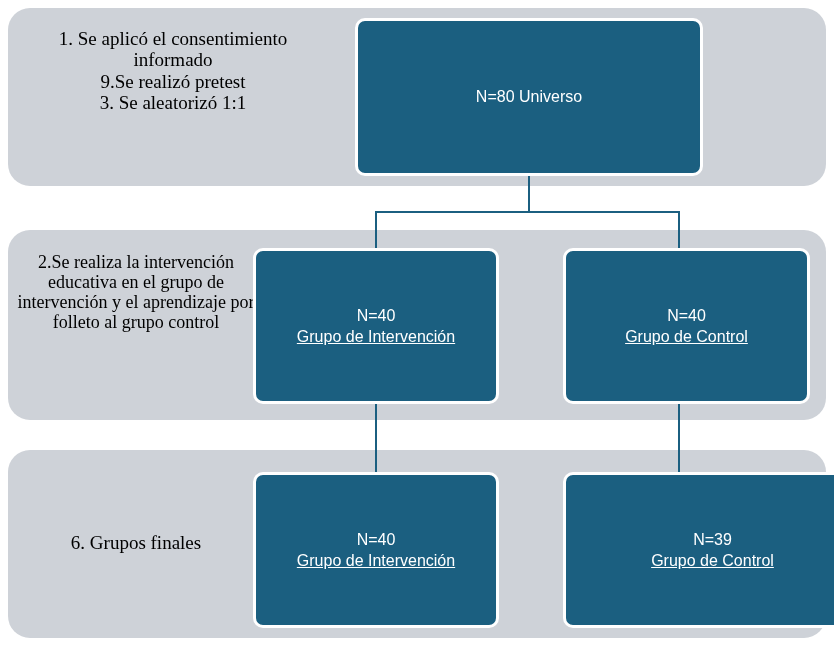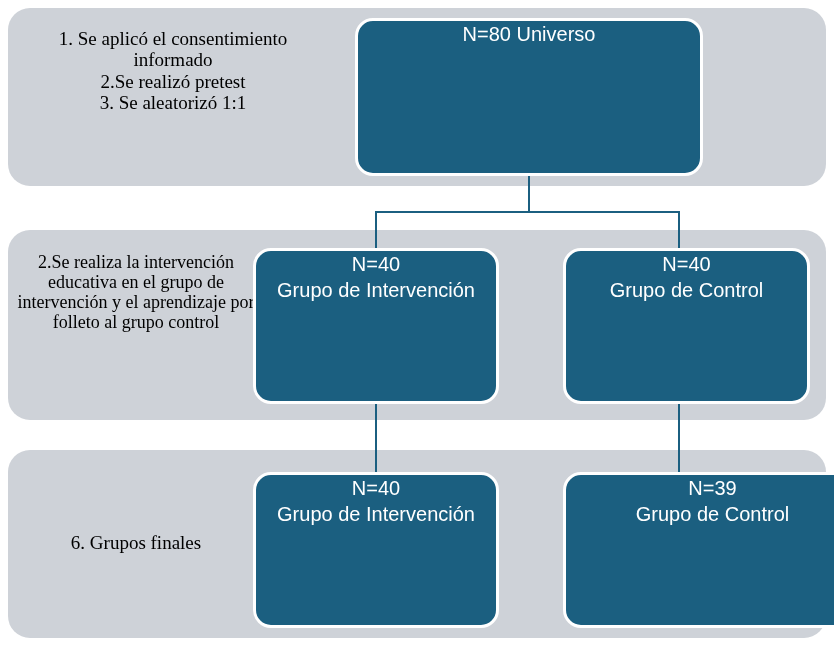--- a/index.html
+++ b/index.html
@@ -53,29 +53,29 @@
     top: 532px;
     width: 240px;
     font-size: 19px;
   }
 
   
   .node {
     position: absolute;
     background: #1b5f80;
     border: 3px solid #ffffff;
-    border-radius: 18px;
+    border-radius: 10px;
     box-sizing: border-box;
     display: flex;
     flex-direction: column;
     align-items: center;
-    justify-content: flex-start;
+    justify-content: center;
     color: #ffffff;
     font-family: "Liberation Sans", "DejaVu Sans", sans-serif;
-    font-size: 20px;
+    font-size: 16px;
     line-height: 1.32;
     text-align: center;
     z-index: 3;
   }
   #node-universe {
     left: 355px;
     top: 18px;
     width: 348px;
     height: 158px;
   }
@@ -96,21 +96,21 @@
     top: 472px;
     width: 246px;
     height: 156px;
   }
   #node-control-2 {
     left: 563px;
     top: 472px;
     width: 299px;
     height: 156px;
   }
-  .node .line2 { display: block; }
+  .node .line2 { display: block; text-decoration: underline; }
 
   
   .conn {
     position: absolute;
     background: #1b5f80;
     z-index: 1;
   }
   
   #conn-trunk {
     left: 528px;
@@ -162,21 +162,21 @@
   <div class="band" id="band-3"></div>
 
   <div class="conn" id="conn-trunk"></div>
   <div class="conn" id="conn-bus"></div>
   <div class="conn" id="conn-drop-left"></div>
   <div class="conn" id="conn-drop-right"></div>
   <div class="conn" id="conn-mid-left"></div>
   <div class="conn" id="conn-mid-right"></div>
 
   <div class="step-label" id="step-1">1. Se aplicó el consentimiento informado
-2.Se realizó pretest
+9.Se realizó pretest
 3. Se aleatorizó 1:1</div>
   <div class="step-label" id="step-2">2.Se realiza la intervención educativa en el grupo de intervención y  el aprendizaje por folleto al grupo control</div>
   <div class="step-label" id="step-3">6. Grupos finales</div>
 
   <div class="node" id="node-universe">
     <span class="line1">N=80 Universo</span>
   </div>
 
   <div class="node" id="node-interv-1">
     <span class="line1">N=40</span>

